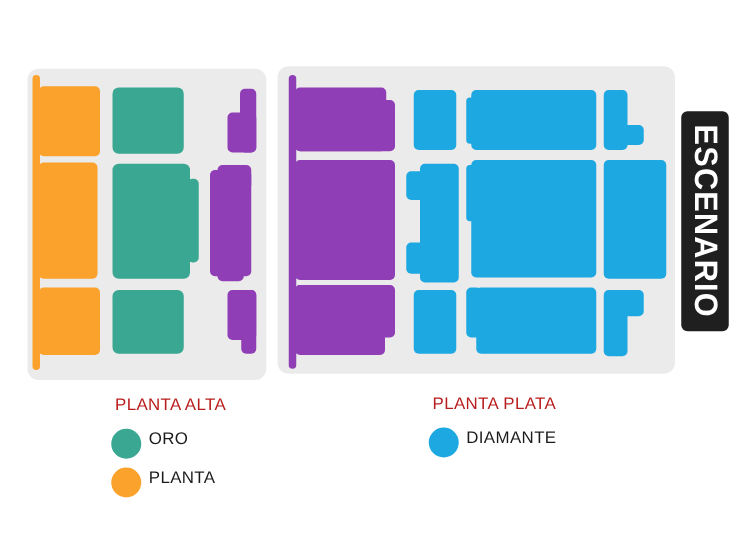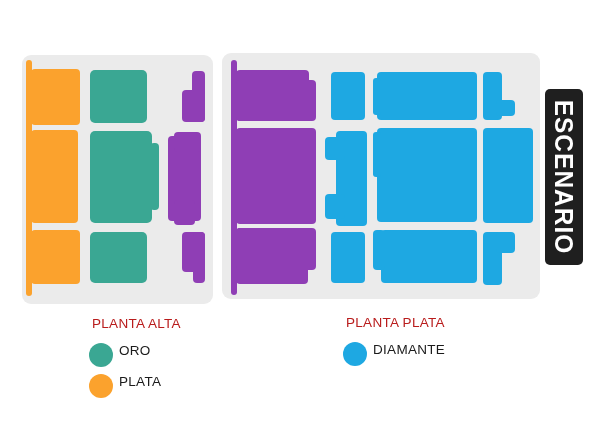--- a/index.html
+++ b/index.html
@@ -85,21 +85,21 @@
   </div>
 
   <div class="legend legend-alta">
     <div class="legend-title">PLANTA ALTA</div>
     <div class="legend-item">
       <span class="swatch" style="background-color: rgb(58, 167, 147);"></span>
       <span class="legend-label">ORO</span>
     </div>
     <div class="legend-item">
       <span class="swatch" style="background-color: rgb(251, 162, 45);"></span>
-      <span class="legend-label">PLATA</span>
+      <span class="legend-label">PLANTA</span>
     </div>
   </div>
 
   <div class="legend legend-baja">
     <div class="legend-title">PLANTA PLATA</div>
     <div class="legend-item">
       <span class="swatch" style="background-color: rgb(30, 168, 226);"></span>
       <span class="legend-label">DIAMANTE</span>
     </div>
   </div>

